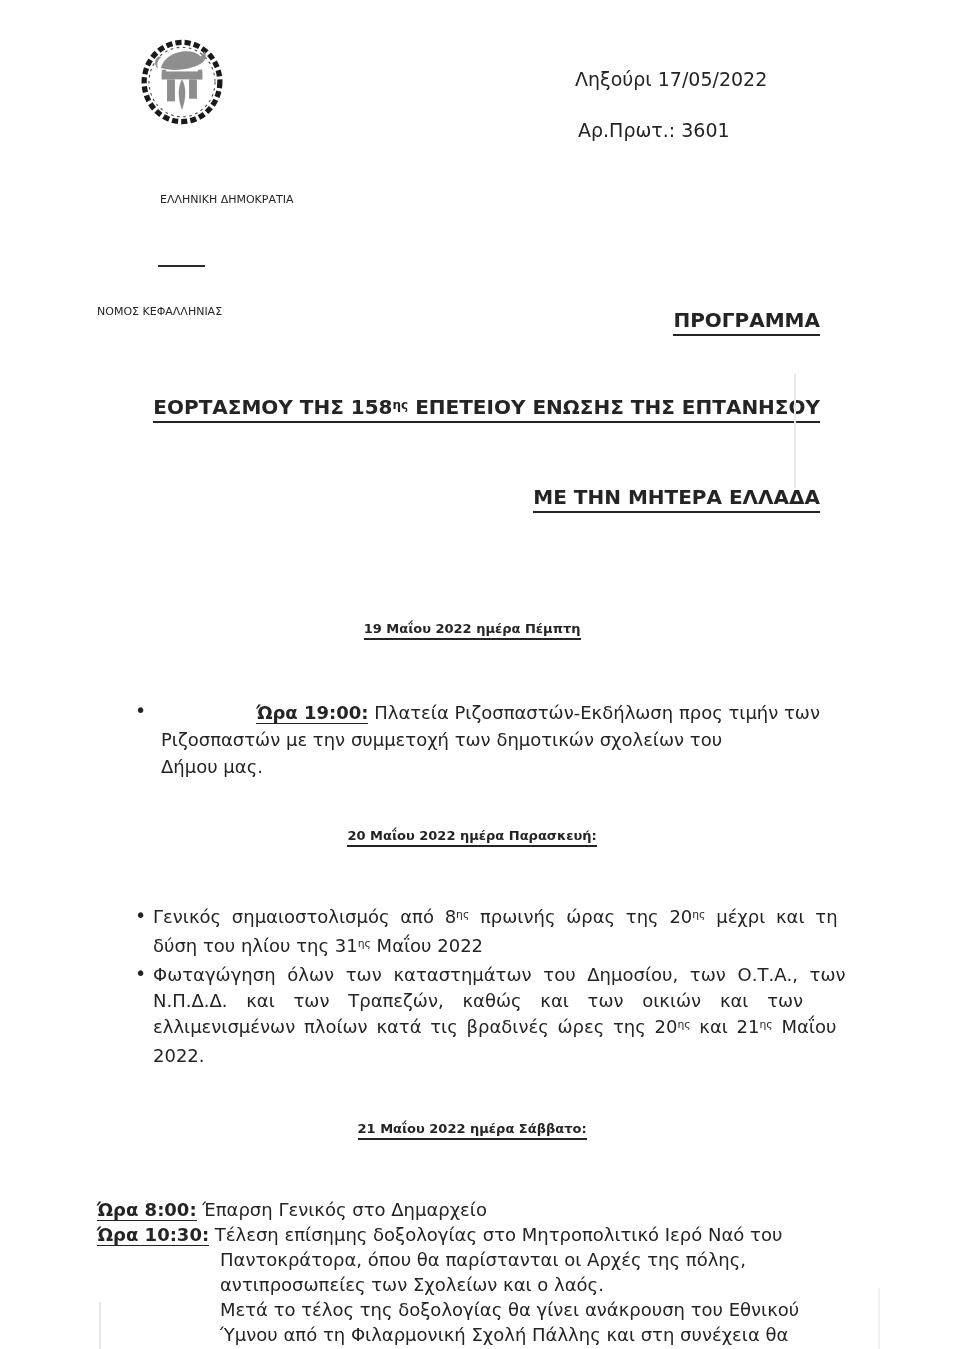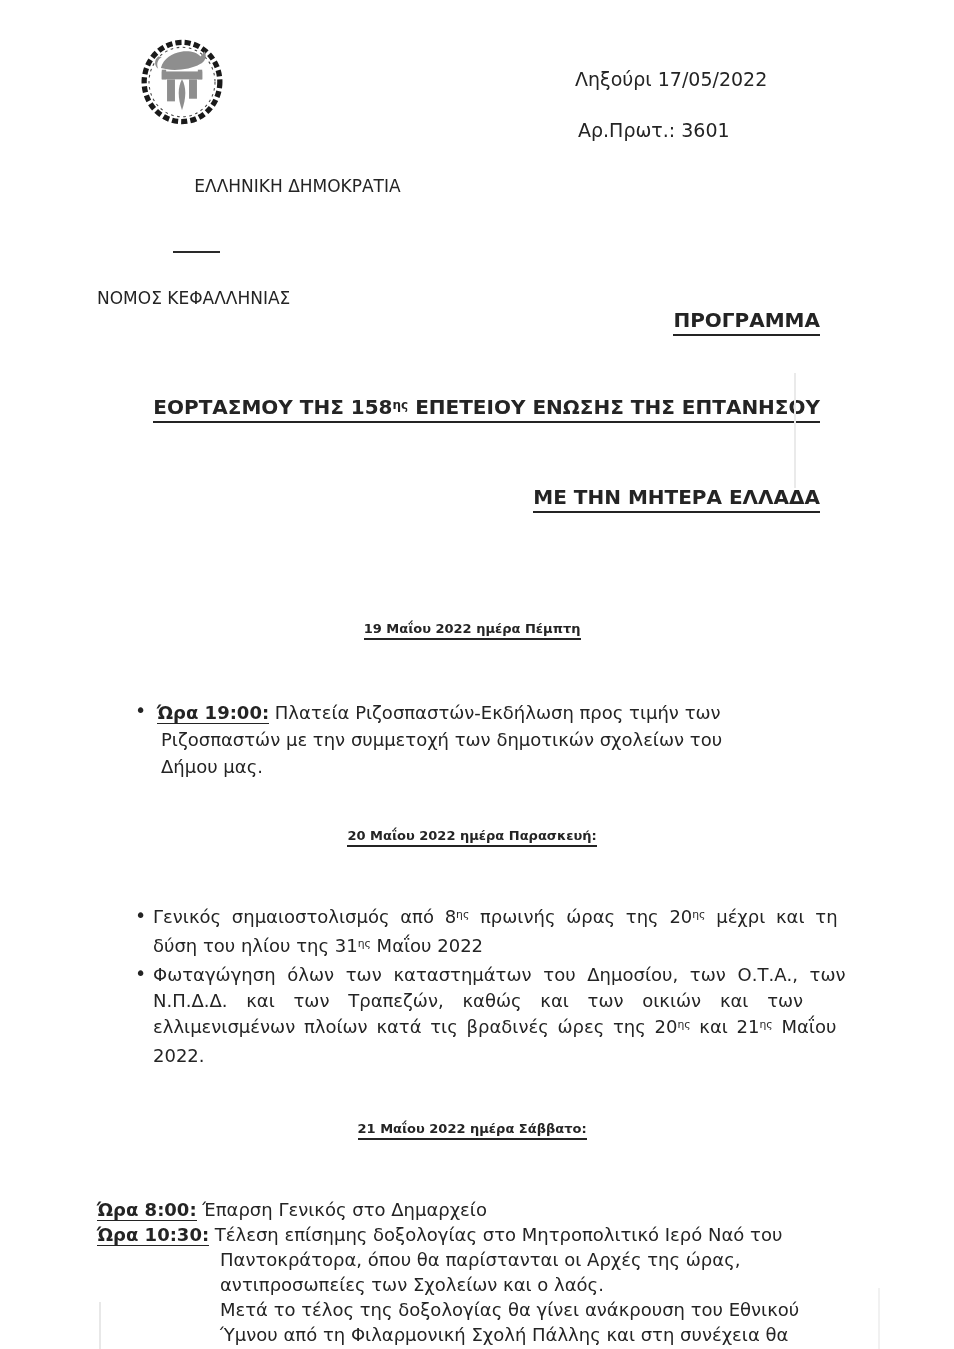--- a/index.html
+++ b/index.html
@@ -9,21 +9,21 @@
     font-family:"DejaVu Sans", sans-serif;
     color:#242424;
   }
   .page { position:absolute; inset:0; background:#fff; overflow:hidden; }
 
   
   .hdr { position:absolute; top:0; left:0; width:954px; height:250px;padding-left:36px; }
   .logo { position:absolute; left:138px; top:38px; width:88px; height:88px; }
   .place-date { position:absolute; left:575px; top:68px; font-size:19px; white-space:pre; }
   .protocol   { position:absolute; left:578px; top:119px; font-size:19px; white-space:pre; }
-  .authority  { position:absolute; left:97px; top:116px; font-size:17px; line-height:28px; }
+  .authority  { position:absolute; left:97px; top:130px; font-size:11px; line-height:28px; }
   .auth-line  { white-space:pre; }
   .auth-muni  { padding-left:13px; }
   .rep { position:relative; display:inline-block; }
   .partial-ul { position:absolute; left:33px; bottom:3px; width:47px; height:2px; background:#2a2a2a; }
 
   
   .content { position:absolute; left:0; top:277px; width:954px;
              padding-left:97px; padding-right:134px; font-size:18px; }
   .ln { white-space:pre; }
   .sup { font-size:0.6em; position:relative; top:-0.45em;margin-top:12px; }
@@ -32,21 +32,21 @@
 
   .title { text-align:right; font-weight:bold; font-size:20px; line-height:29px; }
   .sec-head { text-align:center; font-weight:bold; font-size:13px; line-height:26px; }
   .h-day1 { margin-top:49px; }
   .h-day2 { margin-top:17px; }
   .h-day3 { margin-top:21px; }
 
   
   .evt19 { margin-top:31px; line-height:27px; position:relative; }
   .evt19 .dot { position:absolute; left:38px; top:-2px; font-size:19px; }
-  .evt19 .first { margin-left:60px; }
+  .evt19 .first { margin-left:60px;text-align:right; }
   .evt19 .cont  { margin-left:64px; }
 
   
   .blist { margin-top:29px; line-height:26px; }
   .b-item { position:relative; }
   .b-item .dot { position:absolute; left:38px; top:-2px; font-size:19px; }
   .b-item .ln { margin-left:56px; }
   .j1 { word-spacing:5px; } .j3 { word-spacing:6px; }
   .j4 { word-spacing:13px; } .j5 { word-spacing:3px; }
 
@@ -143,21 +143,21 @@
       </div>
     </div>
 
     <div class="sec-head h-day3 ln">
       <span class="ul-b">21 Μαΐου 2022 ημέρα Σάββατο:</span>
     </div>
 
     <div class="events">
       <div class="ln"><span class="lab">Ώρα 8:00:</span><span> Έπαρση Γενικός στο Δημαρχείο</span></div>
       <div class="ln"><span class="lab">Ώρα 10:30:</span><span> Τέλεση επίσημης δοξολογίας στο Μητροπολιτικό Ιερό Ναό του</span></div>
-      <div class="ln ev-cont">Παντοκράτορα, όπου θα παρίστανται οι Αρχές της ώρας,</div>
+      <div class="ln ev-cont">Παντοκράτορα, όπου θα παρίστανται οι Αρχές της πόλης,</div>
       <div class="ln ev-cont">αντιπροσωπείες των Σχολείων και ο λαός.</div>
       <div class="ln ev-cont">Μετά το τέλος της δοξολογίας θα γίνει ανάκρουση του Εθνικού</div>
       <div class="ln ev-cont">Ύμνου από τη Φιλαρμονική Σχολή Πάλλης και στη συνέχεια θα</div>
       <div class="ln ev-cont">πραγματοποιηθεί η εκφώνηση του Πανηγυρικού της ημέρας</div>
 
     </div>
 
   </main>
 
   <div class="artifact a1"></div>

